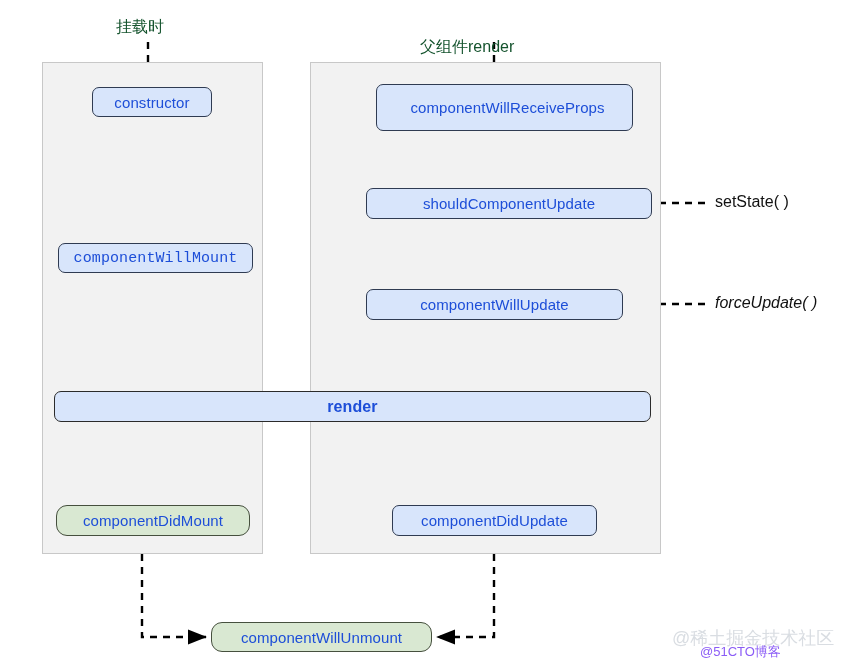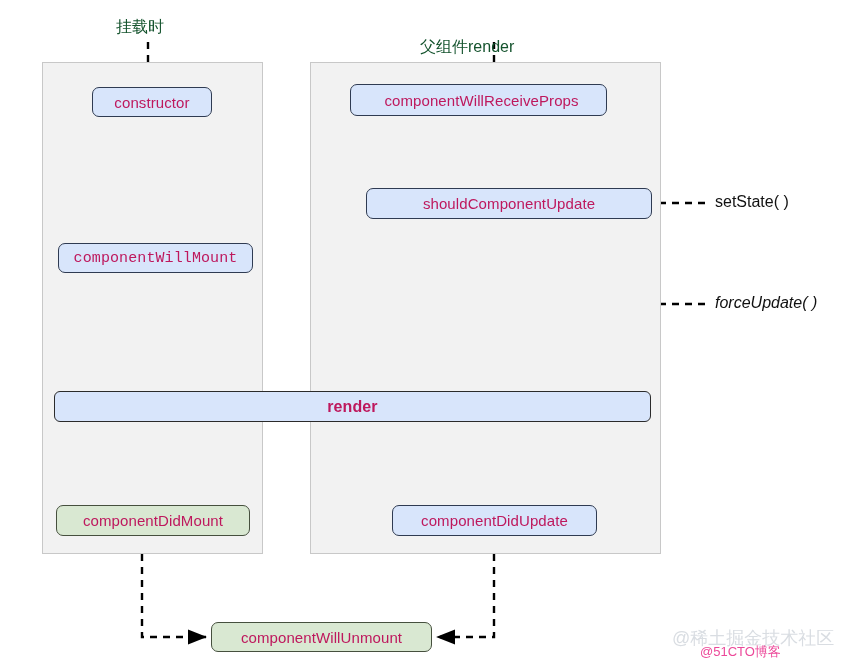--- a/index.html
+++ b/index.html
@@ -5,31 +5,31 @@
   html,body{margin:0;padding:0;background:#ffffff;}
   body{width:841px;height:670px;position:relative;overflow:hidden;
        font-family:"Liberation Sans","DejaVu Sans",sans-serif;}
   #stage{position:absolute;left:0;top:0;width:841px;height:670px;}
   svg#wires{position:absolute;left:0;top:0;width:841px;height:670px;pointer-events:none;}
 
   .panel{position:absolute;background:#f2f2f2;border:1px solid #c8c8c8;box-sizing:border-box;}
 
   .node{position:absolute;box-sizing:border-box;display:flex;align-items:center;
         justify-content:center;border-radius:7px;border:1px solid #3a3a4a;
-        font-size:15px;color:#be185d;letter-spacing:.1px;white-space:nowrap;}
+        font-size:15px;color:#1d4ed8;letter-spacing:.1px;white-space:nowrap;}
   .node.blue{background:#d8e5fb;border-color:#2f3b52;}
-  .node.green{background:#d9e8d2;border-color:#46503e;}
+  .node.green{background:#d9e8d2;border-color:#46503e;border-radius:11px;}
   .node.bar{background:#d8e5fb;border-color:#2b2b2b;font-weight:bold;font-size:16px;}
 
   .caption{position:absolute;font-size:16px;color:#14532d;white-space:nowrap;}
   .sidelabel{position:absolute;font-size:16px;color:#111111;white-space:nowrap;}
 
   .watermark{position:absolute;white-space:nowrap;color:#d9dde2;}
   .wm-a{font-size:18px;left:672px;top:626px;}
-  .wm-b{font-size:13px;left:700px;top:643px;color:#ec4899;}
+  .wm-b{font-size:13px;left:700px;top:643px;color:#8b5cf6;}
 </style>
 </head>
 <body>
 
 <div id="stage">
 
   <svg id="wires" viewBox="0 0 841 670" xmlns="http://www.w3.org/2000/svg">
     <defs>
       <marker id="ah" markerWidth="9" markerHeight="9" refX="7.6" refY="3.2" orient="auto" markerUnits="strokeWidth">
         <path d="M0,0 L8,3.2 L0,6.4 z" fill="#000000"></path>
@@ -59,25 +59,26 @@
   <div class="panel" style="left:42px;top:62px;width:221px;height:492px;"></div>
   <div class="panel" style="left:310px;top:62px;width:351px;height:492px;"></div>
 
   <div class="caption" style="left:116px;top:17px;">挂载时</div>
   <div class="caption" style="left:420px;top:17px;margin-top:20px;">父组件render</div>
 
   <div class="node blue" style="left:92px;top:87px;width:120px;height:30px;">constructor</div>
   <div class="node blue" style="left:58px;top:243px;width:195px;height:30px;font-family:Liberation Mono, monospace;">componentWillMount</div>
   <div class="node green" style="left:56px;top:505px;width:194px;height:31px;">componentDidMount</div>
 
-  <div class="node blue" style="left:350px;top:84px;width:257px;height:32px;padding-left:6px;">componentWillReceiveProps</div>
+  <div class="node blue" style="left:376px;top:84px;width:257px;height:47px;padding-left:6px;">componentWillReceiveProps</div>
   <div class="node blue" style="left:366px;top:188px;width:286px;height:31px;">shouldComponentUpdate</div>
+  <div class="node blue" style="left:366px;top:289px;width:257px;height:31px;">componentWillUpdate</div>
   <div class="node blue" style="left:392px;top:505px;width:205px;height:31px;">componentDidUpdate</div>
 
-  <div class="node bar" style="left:54px;top:391px;width:597px;height:31px;border-radius:6px;">render</div>
+  <div class="node bar" style="left:54px;top:391px;width:597px;height:31px;">render</div>
 
   <div class="node green" style="left:211px;top:622px;width:221px;height:30px;">componentWillUnmount</div>
 
   <div class="sidelabel" style="left:715px;top:193px;">setState( )</div>
   <div class="sidelabel" style="left:715px;top:294px;font-style:italic;">forceUpdate( )</div>
 
   <div class="watermark wm-a">@稀土掘金技术社区</div>
   <div class="watermark wm-b">@51CTO博客</div>
 </div>
 

